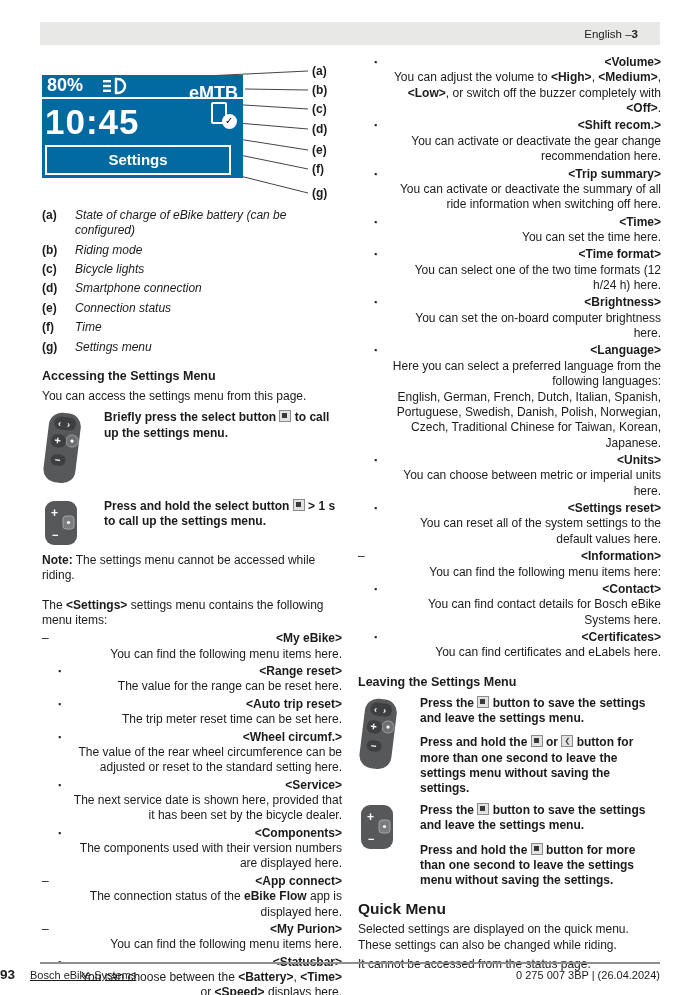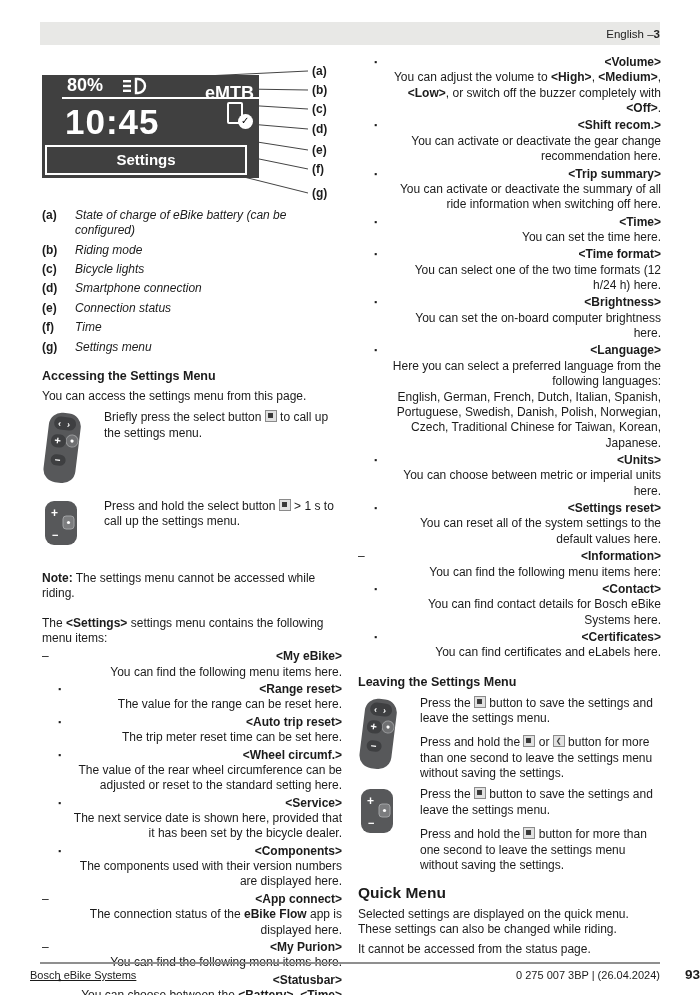--- a/index.html
+++ b/index.html
@@ -1,34 +1,34 @@
 <!DOCTYPE html>
 <html><head>
 <meta charset="utf-8">
 <style>
   html,body{margin:0;padding:0;background:#fff;}
   body{width:700px;height:995px;font-family:"Liberation Sans","DejaVu Sans",sans-serif;color:#1b1b1b;}
   .page{position:relative;width:700px;height:995px;background:#fff;overflow:hidden;}
 
   
   .header{position:absolute;left:40px;top:22px;width:620px;height:23px;background:#e8e8e6;
-    display:flex;align-items:center;justify-content:flex-end;padding-right:0;box-sizing:border-box;
+    display:flex;align-items:center;justify-content:flex-end;padding-right:22px;box-sizing:border-box;
     font-size:11.5px;color:#222;}
   .header .pg{font-weight:bold;}
 
   
   .col{position:absolute;top:55px;font-size:12px;line-height:1.28;}
   .col-left{left:42px;width:300px;}
   .col-right{left:358px;width:303px;}
   p{margin:0;}
 
   
   .figure{position:relative;height:150px;margin-bottom:3px;}
   .callout-svg{position:absolute;left:0;top:0;}
-  .display{position:absolute;left:0;top:20px;width:217px;height:103px;background:#404040;color:#fff;box-sizing:border-box;padding-left:20px;}
+  .display{position:absolute;left:0;top:20px;width:201px;height:103px;background:#0369a1;color:#fff;box-sizing:border-box;}
   .d-top{display:flex;align-items:center;height:24px;padding:0 5px;border-bottom:2px solid #fff;box-sizing:border-box;}
   .d-batt{font-size:18px;font-weight:bold;}
   .d-light{margin-left:20px;}
   .d-mode{margin-left:auto;font-size:18px;font-weight:bold;margin-top:15px;}
   .d-main{position:relative;height:46px;}
   .d-time{position:absolute;left:3px;top:0;font-size:35px;line-height:46px;font-weight:bold;letter-spacing:1px;}
   .d-phone{position:absolute;right:16px;top:3px;width:12px;height:18px;border:2px solid #fff;border-radius:2px;}
   .d-check{position:absolute;right:6px;top:15px;width:15px;height:15px;border-radius:50%;background:#fff;}
   .d-check::after{content:"✓";position:absolute;left:3px;top:1px;font-size:10px;font-weight:bold;color:#000;}
   .d-btn{position:absolute;left:3px;right:12px;bottom:3px;height:26px;border:2px solid #fff;
@@ -40,42 +40,42 @@
   .lg-row{display:flex;margin-bottom:4px;}
   .lg-key{width:33px;font-weight:bold;flex:none;}
   .lg-txt{flex:1;font-style:italic;}
 
   .h5{font-weight:bold;font-size:12.5px;margin:13px 0 5px;}
   .h2{font-weight:bold;font-size:15.5px;margin:10px 0 4px;}
 
   
   .icon-row{display:flex;margin-top:6px;}
   .icon-box{width:62px;flex:none;}
-  .icon-text{flex:1;}
+  .icon-text{flex:1;font-weight:bold;}
   .icon-text p + p{margin-top:9px;}
 
   
   .mi{display:flex;margin-bottom:2px;}
   .mi .marker{flex:none;}
   .mi.lvl1 > .marker{width:16px;}
   .mi.lvl2{margin-left:16px;}
   .mi.lvl2 > .marker{width:14px;font-size:8.5px;line-height:15px;}
   .mi-body{flex:1;text-align:right;}
   .mi-title{font-weight:bold;}
 
   
   .ibtn{display:inline-block;width:10px;height:10px;border:1px solid #8a8a8a;background:#e2e2e2;
     vertical-align:-1px;position:relative;}
   .ibtn.select::after{content:"";position:absolute;left:2px;top:2px;width:5px;height:5px;background:#3a3a3a;}
   .ibtn.back::after{content:"❮";position:absolute;left:2px;top:0;font-size:7px;line-height:10px;color:#3a3a3a;}
 
   
   .footer-rule{position:absolute;left:40px;width:620px;top:962px;height:2px;background:#8f8f8f;}
   .f-left{position:absolute;left:30px;top:969px;font-size:11px;text-decoration:underline;}
-  .f-center{position:absolute;left:0;width:700px;top:967px;text-align:right;font-weight:bold;font-size:13.5px;}
+  .f-center{position:absolute;left:0;width:700px;top:967px;text-align:left;font-weight:bold;font-size:13.5px;}
   .f-right{position:absolute;right:40px;top:969px;font-size:11px;}
 </style>
 </head>
 <body>
 
 <div class="page">
 
   <div class="header">
     <span>English – </span>
     <span class="pg">3</span>
@@ -188,21 +188,21 @@
           <text x="10" y="40" fill="#fff" font-size="11" font-weight="bold">−</text>
           <rect x="21" y="17" width="11" height="13" rx="3" fill="#7b7c7e" stroke="#a2a3a5"></rect>
           <circle cx="26.5" cy="23.5" r="1.6" fill="#fff"></circle>
         </svg>
       </div>
       <div class="icon-text">
           <p><span>Press and hold the select button </span><span class="ibtn select"></span><span> &gt; 1 s to call up the settings menu.</span></p>
         </div>
     </div>
 
-    <p style="margin-top:20px"><b>Note:</b><span> The settings menu cannot be accessed while riding.</span></p>
+    <p style="margin-top:2px"><b>Note:</b><span> The settings menu cannot be accessed while riding.</span></p>
     <p style="margin-top:14px"><span>The </span><b>&lt;Settings&gt;</b><span> settings menu contains the following menu items:</span></p>
 
     <div style="margin-top:3px">
         <div class="mi lvl1">
           <span class="marker">–</span>
           <div class="mi-body">
             <div class="mi-title">&lt;My eBike&gt;</div>
             <div class="mi-desc"><span>You can find the following menu items here.</span></div>
           </div>
         </div>

